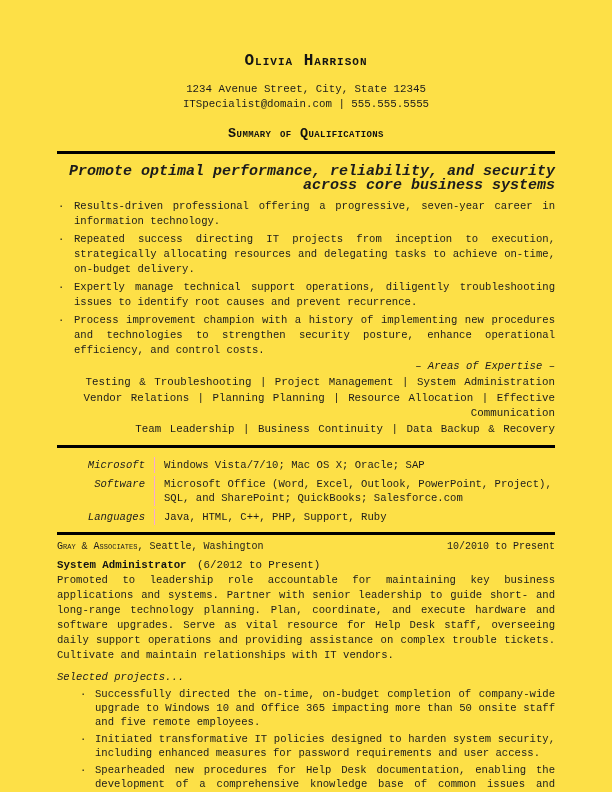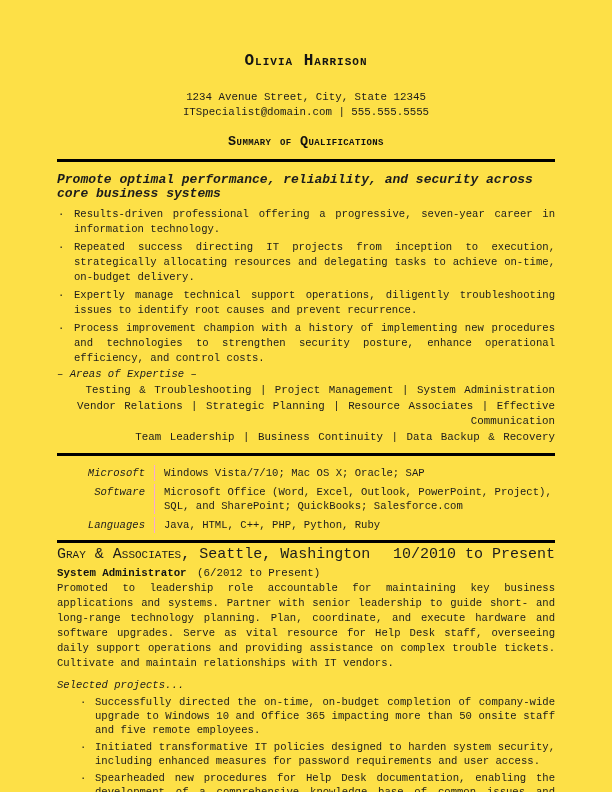--- a/index.html
+++ b/index.html
@@ -8,50 +8,50 @@
     padding:52px 57px 0 57px;
     font-family:Liberation Mono, monospace;
     color:#1c1c1c; font-size:10.6px; line-height:15px;
     overflow:hidden; background:#fde047;
   }
   .center { text-align:center; }
   .name {
     text-align:center; font-weight:700; font-variant:small-caps;
     font-size:16px; line-height:18px; letter-spacing:1px; color:#141414;
   }
-  .addr-block { margin-top:20px; font-size:10.8px; line-height:14.5px; }
+  .addr-block { margin-top:12px; font-size:10.8px; line-height:14.5px; }
   .sec-heading {
     text-align:center; font-weight:700; font-variant:small-caps;
     font-size:13.5px; line-height:16px; letter-spacing:0.4px; color:#111;
   }
   .h1 { margin-top:15px; }
   .rule { height:3px; background:#000; }
   .rule-1 { margin-top:9px; }
   .rule-2 { margin-top:8px; }
   .rule-3 { margin-top:7px; }
   .tagline {
-    margin-top:11px; text-align:left; font-weight:700; font-style:italic;
-    font-size:13px; line-height:14px;
+    margin-top:11px; text-align:right; font-weight:700; font-style:italic;
+    font-size:15px; line-height:14px;
   }
   .sum-bullets { margin-top:6px; }
   .b-item { display:flex; margin-top:3px; }
   .dot { width:17px; flex:0 0 17px; padding-left:1px; box-sizing:border-box; }
   .btext { flex:1; text-align:justify; }
-  .exp-title { margin-top:2px; text-align:left; font-style:italic; line-height:13px; }
+  .exp-title { margin-top:2px; text-align:right; font-style:italic; line-height:13px; }
   .exp-lines { margin-top:2px; text-align:right; font-size:10.8px; line-height:15.5px; word-spacing:2px; }
   .h2 { margin-top:6px; }
   .tech-table { margin-top:9px; }
   .tp-row { display:flex; margin-bottom:3px; }
   .tp-label {
     width:97px; flex:0 0 97px; box-sizing:border-box; text-align:right;
     font-style:italic; padding:1px 9px 1px 0; line-height:14px;
   }
   .tp-value { flex:1; border-left:1px solid #f9a8d4; padding:1px 0 1px 9px; line-height:14px; }
   .h3 { margin-top:9px; }
-  .company-line { margin-top:5px; display:flex; justify-content:space-between; font-size:15px; line-height:14.5px; }
+  .company-line { margin-top:5px; display:flex; justify-content:space-between; font-size:10px; line-height:14.5px; }
   .sc { font-variant:small-caps; }
   .title-line { margin-top:3px; font-size:10.8px; line-height:14.5px; }
   .role-title { font-weight:700; color:#141414; }
   .role-dates { margin-left:4px; }
   .para { margin-top:1px; text-align:justify; }
   .selected { margin-top:8px; font-style:italic; line-height:13px; }
   .proj-bullets { margin-top:2px; }
   .p-item { display:flex; margin-top:3px; }
   .p-item .pdot { width:15px; flex:0 0 15px; margin-left:23px; }
   .p-item .ptext { flex:1; text-align:justify; line-height:14px; }
@@ -91,38 +91,38 @@
     </div>
     <div class="b-item">
       <span class="dot">·</span>
       <span class="btext">Process improvement champion with a history of implementing new procedures and technologies to strengthen security posture, enhance operational efficiency, and control costs.</span>
     </div>
   </div>
 
   <div class="exp-title">– Areas of Expertise –</div>
   <div class="exp-lines">
     <div>Testing &amp; Troubleshooting | Project Management | System Administration</div>
-    <div>Vendor Relations | Strategic Planning | Resource Associates | Effective Communication</div>
+    <div>Vendor Relations | Planning Planning | Resource Allocation | Effective Communication</div>
     <div>Team Leadership | Business Continuity | Data Backup &amp; Recovery</div>
   </div>
 
   <div class="rule rule-2"></div>
 
   <div class="tech-table">
     <div class="tp-row">
       <div class="tp-label">Microsoft</div>
       <div class="tp-value">Windows Vista/7/10; Mac OS X; Oracle; SAP</div>
     </div>
     <div class="tp-row">
       <div class="tp-label">Software</div>
       <div class="tp-value">Microsoft Office (Word, Excel, Outlook, PowerPoint, Project), SQL, and SharePoint; QuickBooks; Salesforce.com</div>
     </div>
     <div class="tp-row">
       <div class="tp-label">Languages</div>
-      <div class="tp-value">Java, HTML, C++, PHP, Python, Ruby</div>
+      <div class="tp-value">Java, HTML, C++, PHP, Support, Ruby</div>
     </div>
   </div>
 
   <div class="rule rule-3"></div>
 
   <div class="company-line">
     <span>
       <span class="sc">Gray &amp; Associates,</span>
       <span>Seattle, Washington</span>
     </span>

